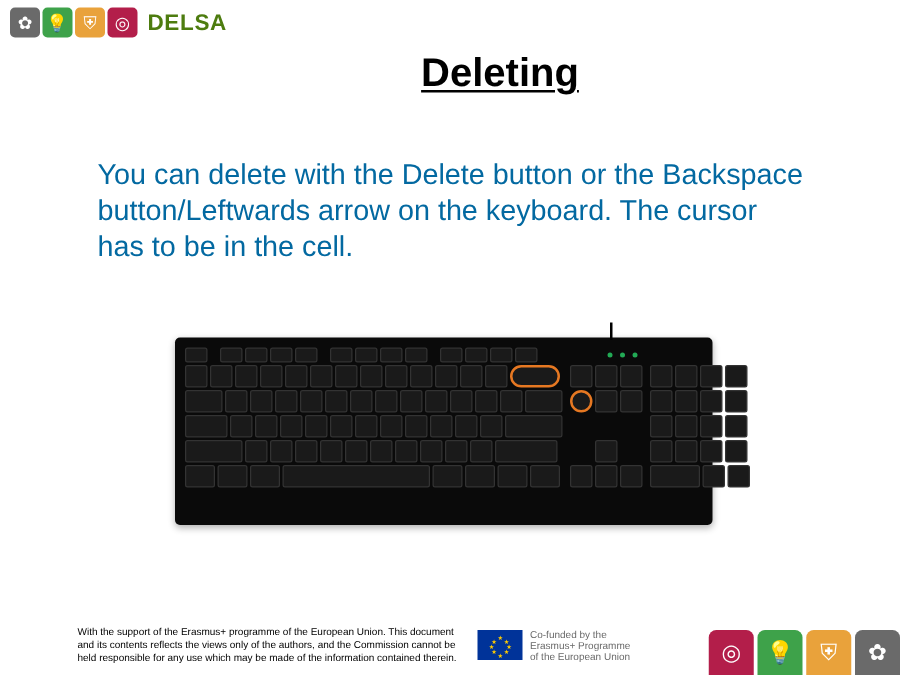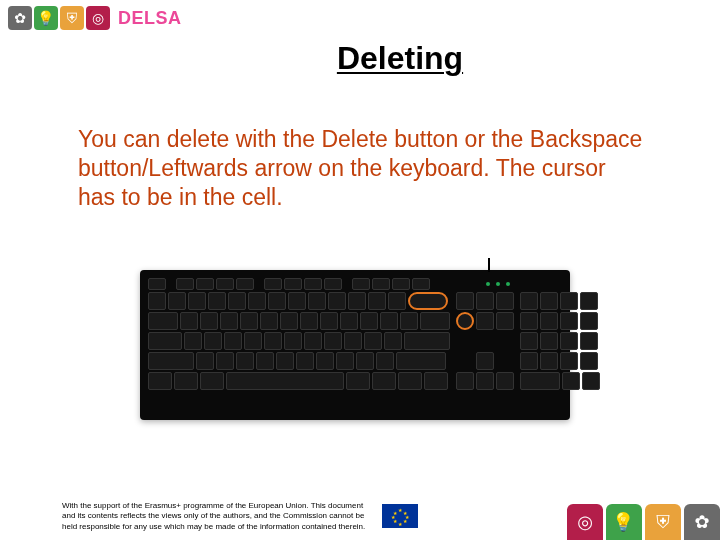--- a/index.html
+++ b/index.html
@@ -27,21 +27,21 @@
     align-items: center;
     justify-content: center;
     color: #fff;
     font-size: 14px;
   }
   .logo-text {
     margin-left: 6px;
     font-size: 18px;
     font-weight: 600;
     letter-spacing: 0.5px;
-    color: #ec4899;
+    color: #4d7c0f;
   }
   .title {
     position: absolute;
     top: 40px;
     left: 0;
     width: 100%;
     text-align: center;
     font-size: 32px;
     font-weight: bold;
     color: #000;
@@ -50,21 +50,21 @@
     text-underline-offset: 3px;
     margin-left: 40px;
   }
   .body-text {
     position: absolute;
     top: 125px;
     left: 78px;
     width: 570px;
     font-size: 23px;
     line-height: 1.25;
-    color: #c2410c;
+    color: #0369a1;
   }
   .keyboard {
     position: absolute;
     top: 270px;
     left: 140px;
     width: 430px;
     height: 150px;
     background: #0a0a0a;
     border-radius: 4px;
     padding: 8px;
@@ -366,20 +366,25 @@
       <span class="eu-star" style="top:0;left:7px">★</span>
       <span class="eu-star" style="top:3px;left:12px">★</span>
       <span class="eu-star" style="top:7px;left:14px">★</span>
       <span class="eu-star" style="top:11px;left:12px">★</span>
       <span class="eu-star" style="top:14px;left:7px">★</span>
       <span class="eu-star" style="top:11px;left:2px">★</span>
       <span class="eu-star" style="top:7px;left:0">★</span>
       <span class="eu-star" style="top:3px;left:2px">★</span>
     </div>
   </div>
+  <div class="cofund">
+    <div>Co-funded by the</div>
+    <div>Erasmus+ Programme</div>
+    <div>of the European Union</div>
+  </div>
 </div>
 
 <div class="corner-boxes">
   <div class="cbox" style="background:#b31e4a">◎</div>
   <div class="cbox" style="background:#3ea24a">💡</div>
   <div class="cbox" style="background:#e9a23b">⛨</div>
   <div class="cbox" style="background:#6a6a6a">✿</div>
 </div>
 
 </body></html>

